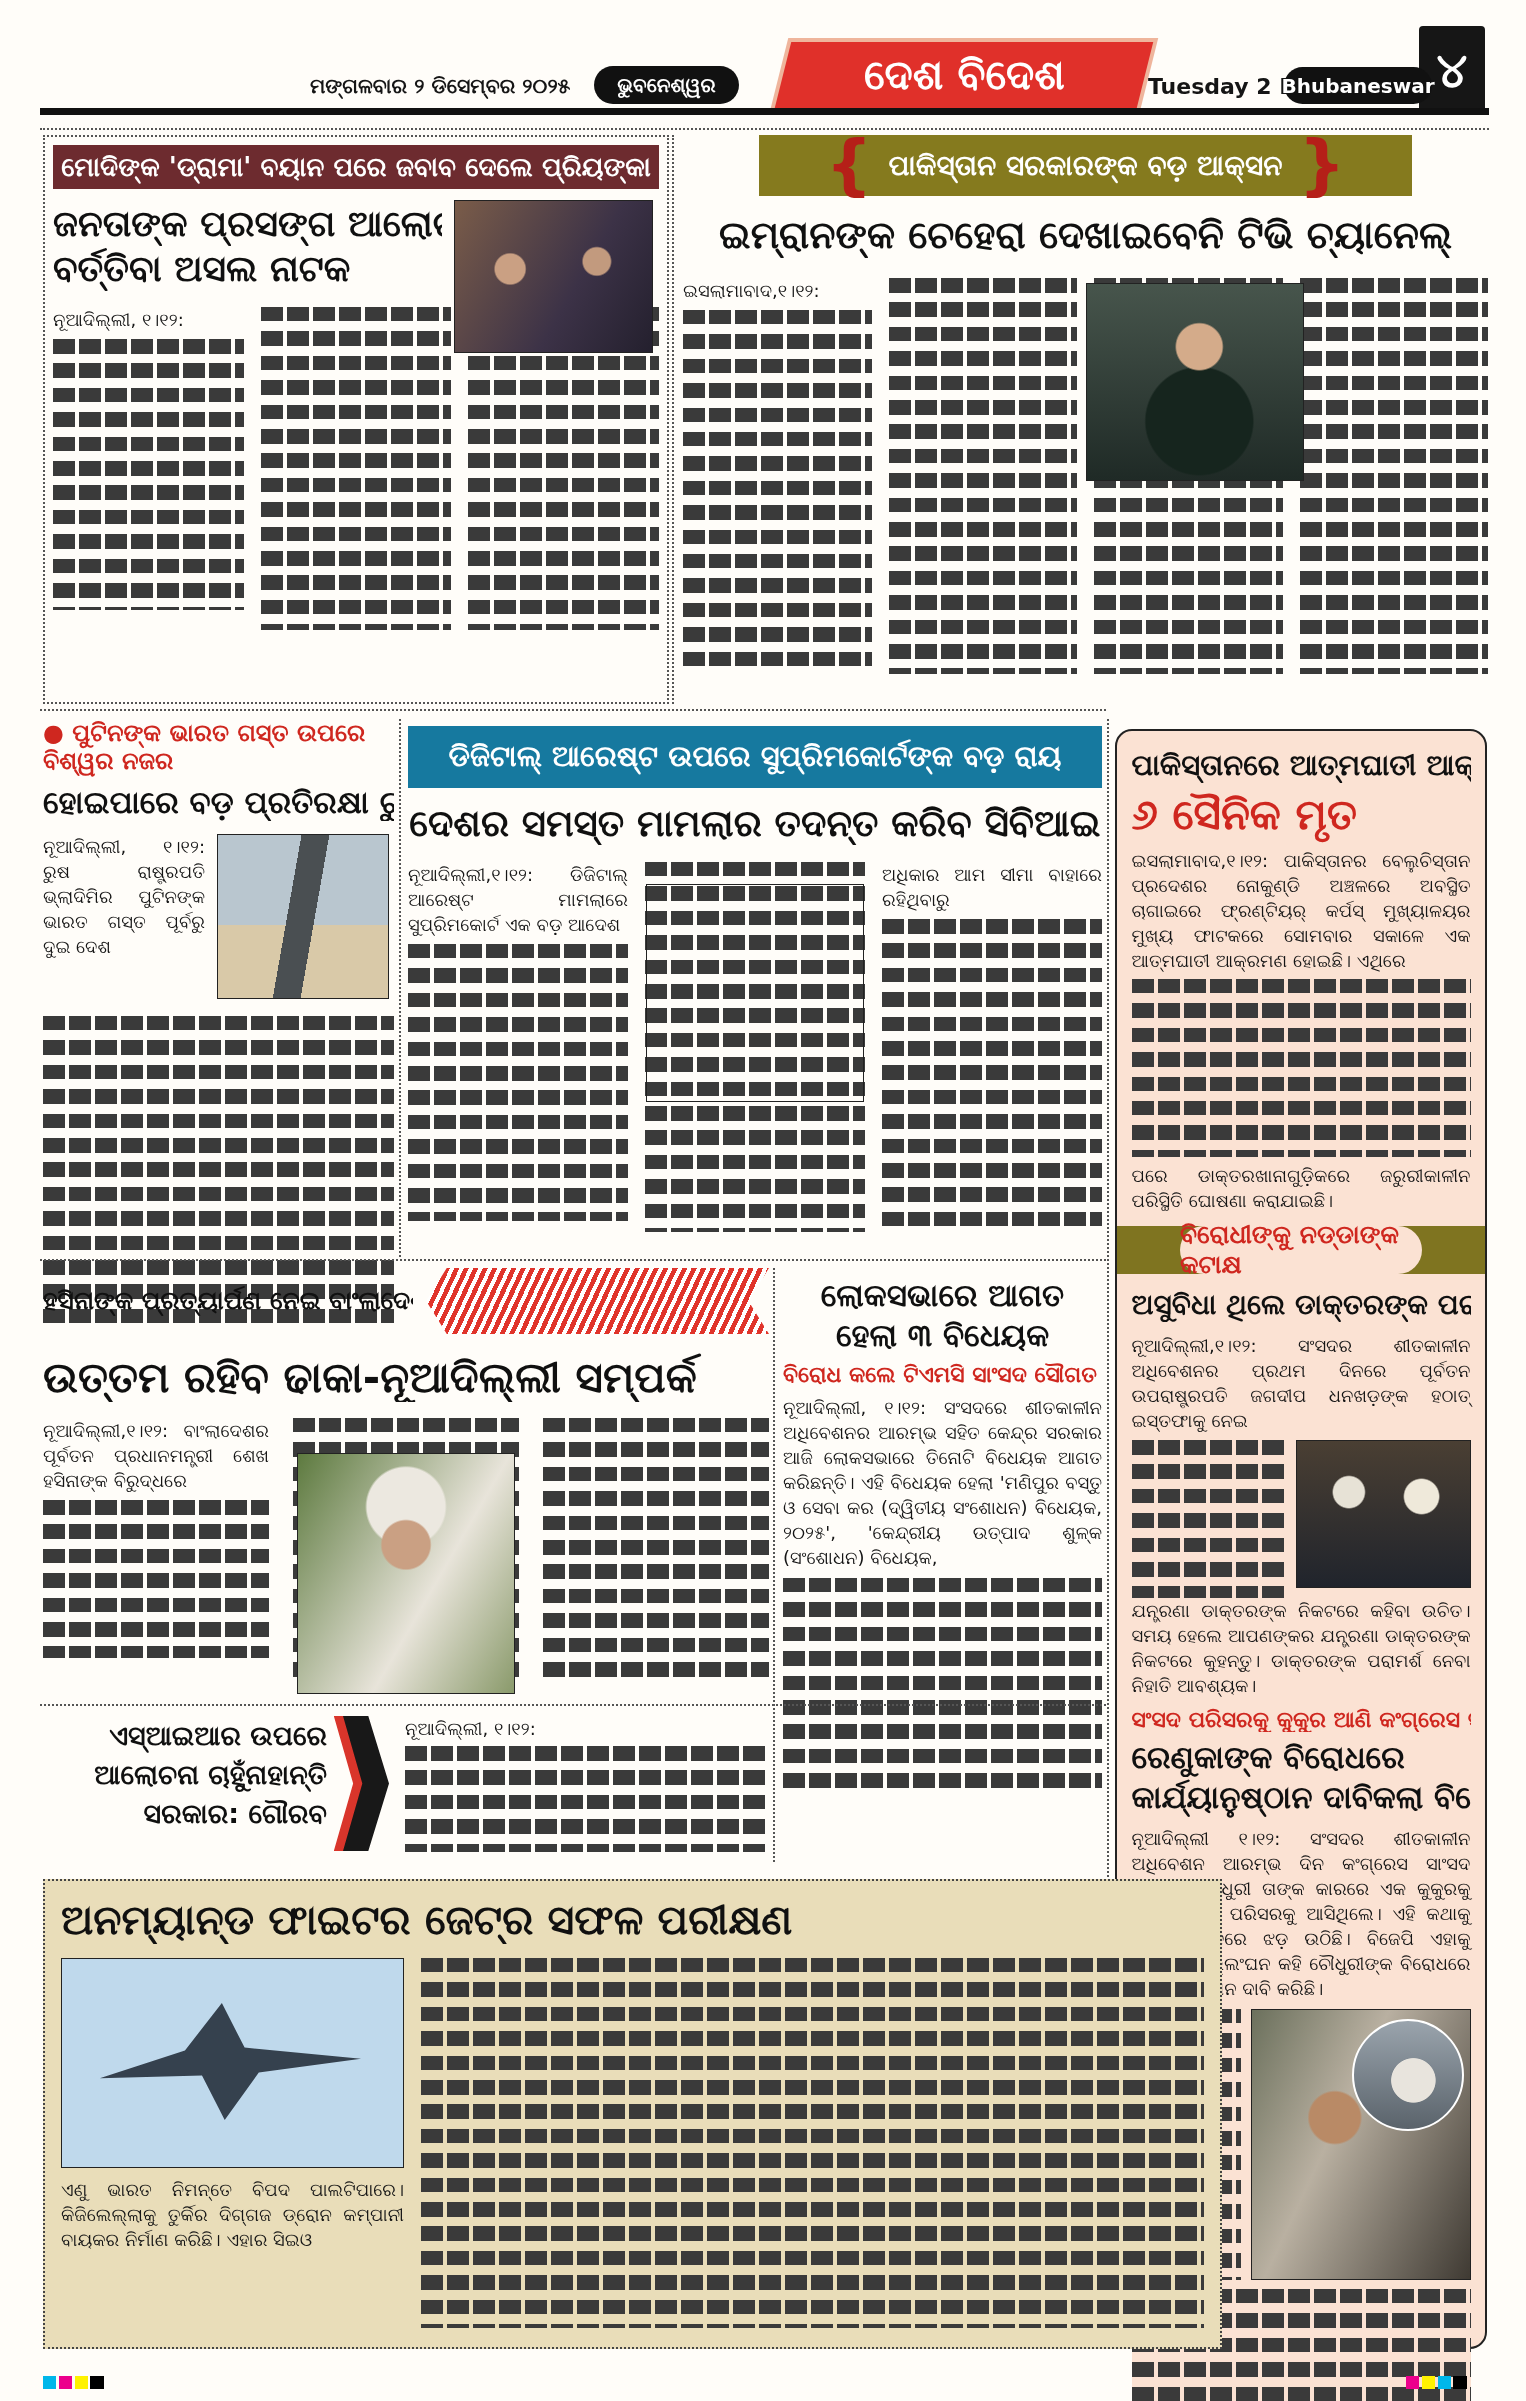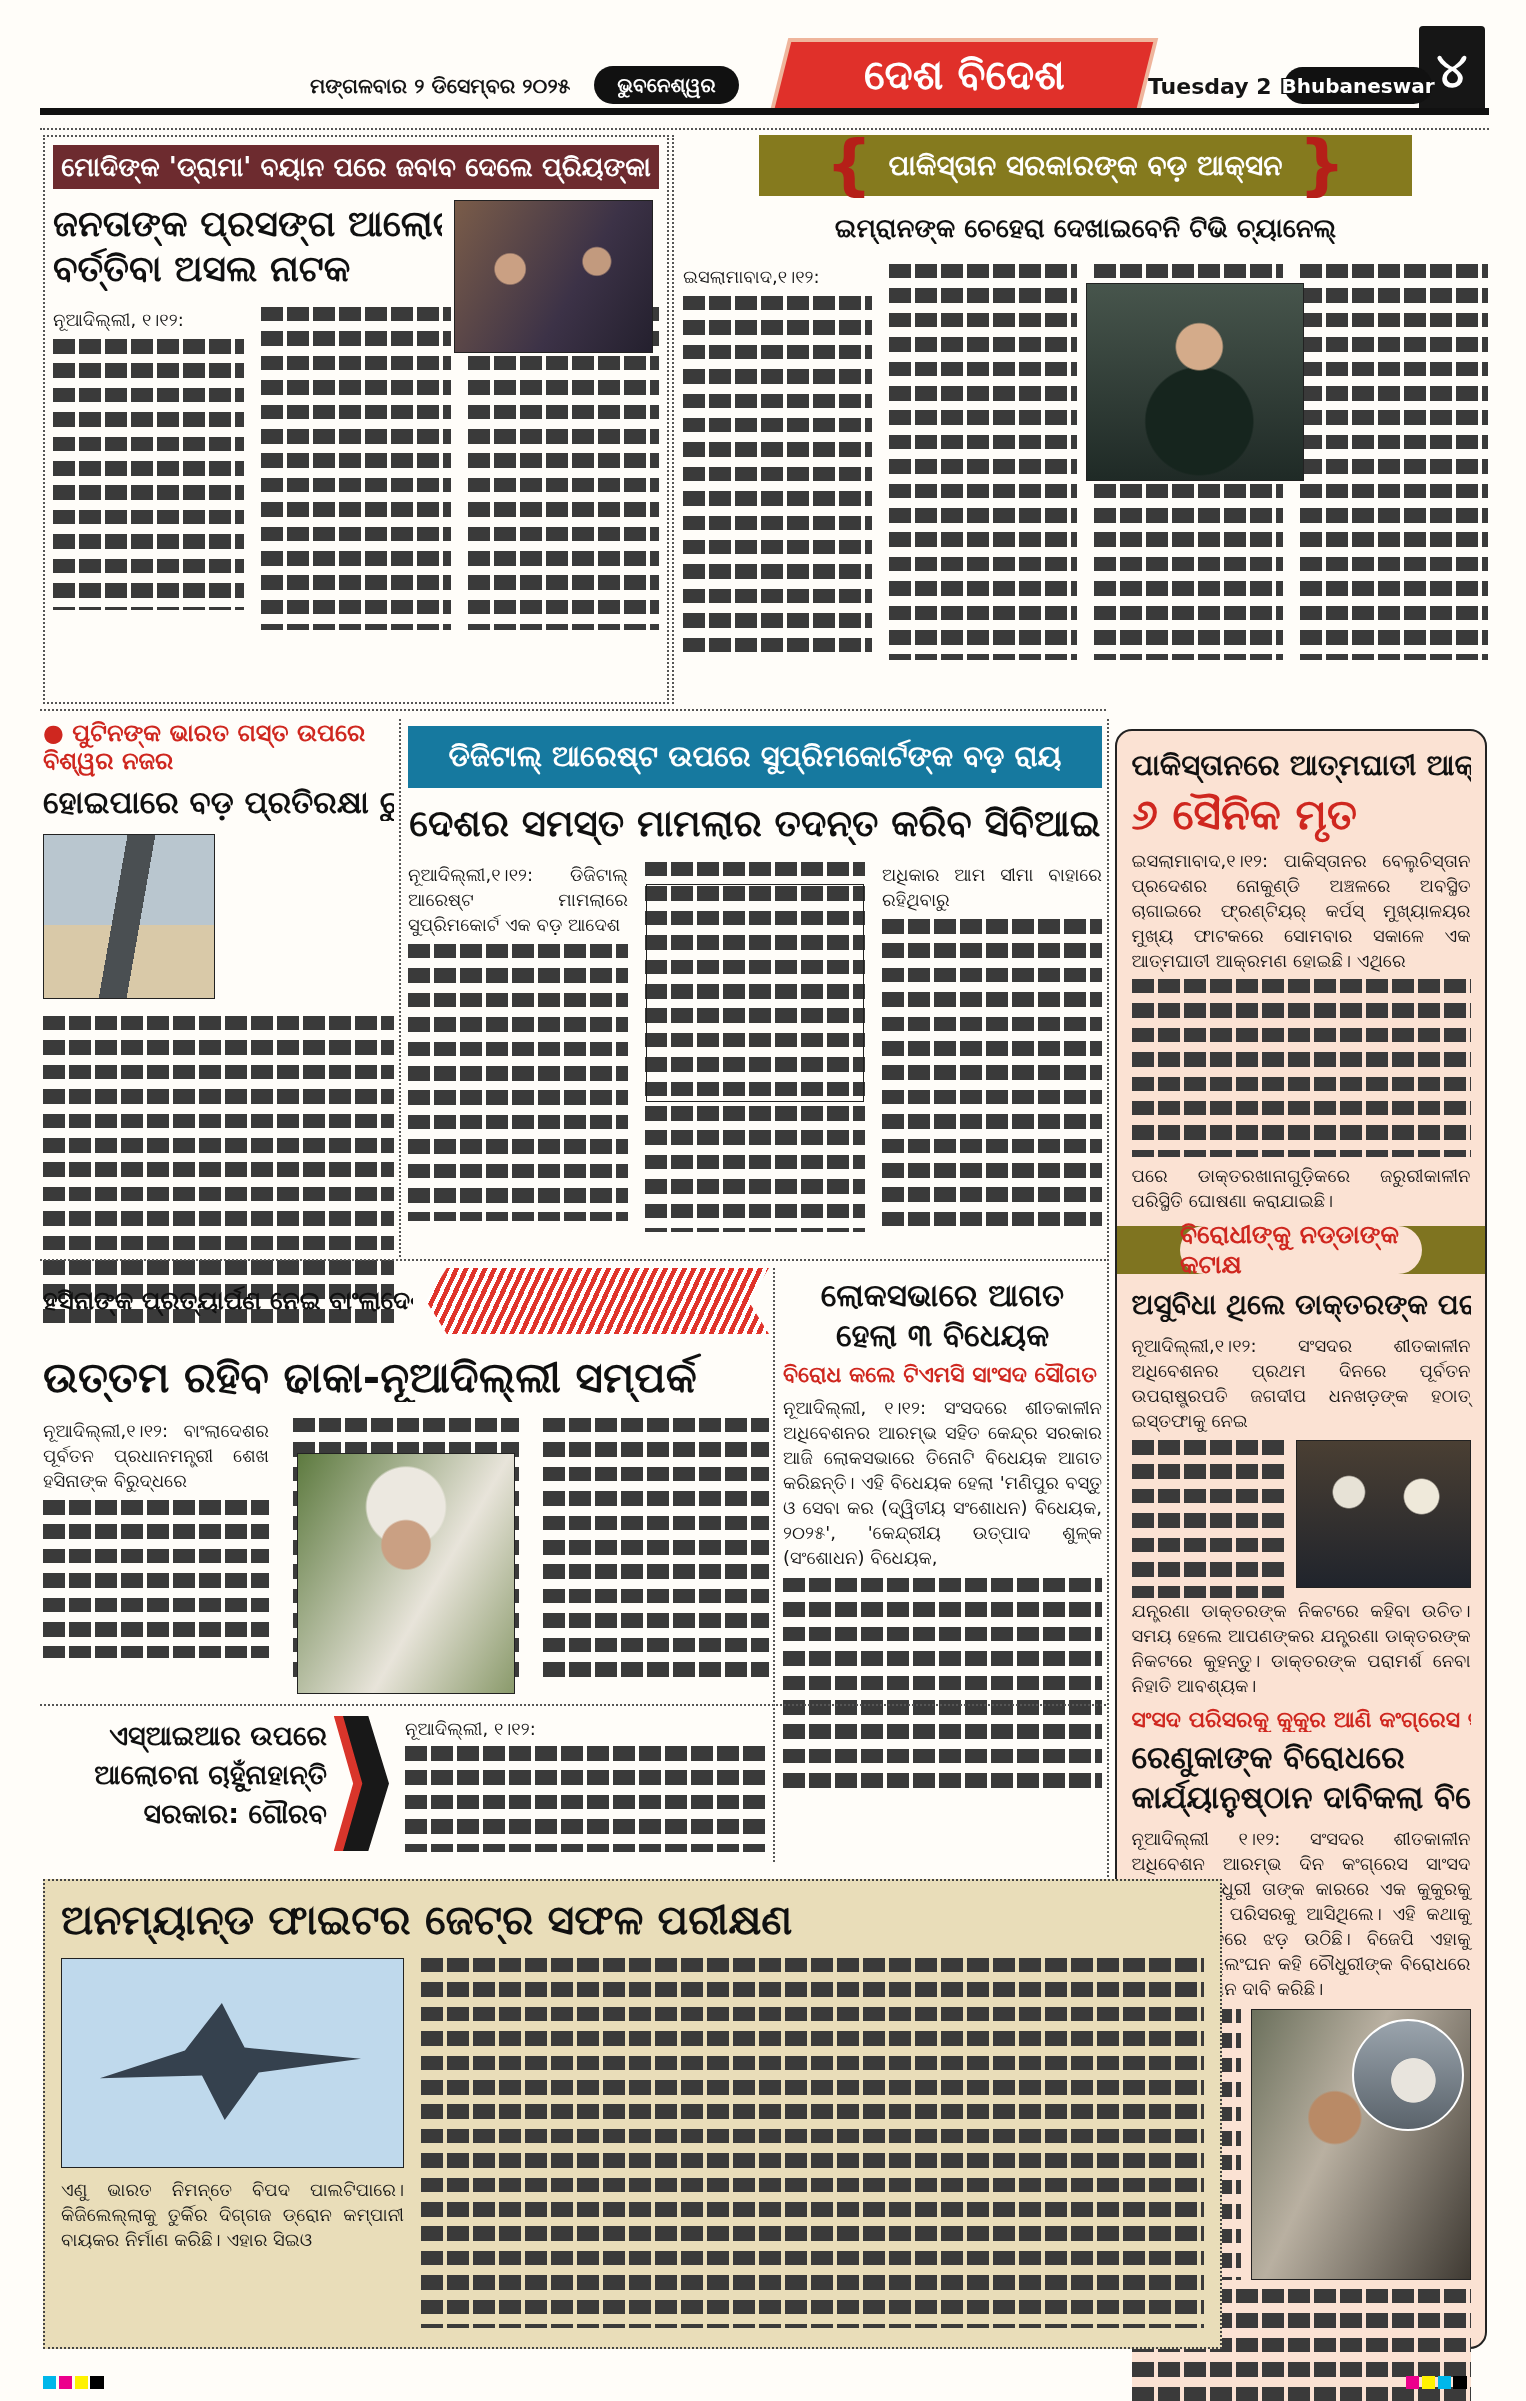--- a/index.html
+++ b/index.html
@@ -100,21 +100,21 @@
   </div>
 
   <div class="abs dot-v" style="left:672px;top:135px;height:569px;"></div>
 
   <div class="abs" style="left:683px;top:135px;width:805px;height:569px;">
     <div class="kicker-olive" style="margin:0 76px;height:61px;font-size:28px;">
       <span class="brace" style="font-size:66px;">{</span>
       <span>ପାକିସ୍ତାନ ସରକାରଙ୍କ ବଡ଼ ଆକ୍ସନ</span>
       <span class="brace" style="font-size:66px;">}</span>
     </div>
-    <div class="hl fit" style="margin-top:17px;font-size:26px;text-align:center;">ଇମ୍ରାନଙ୍କ ଚେହେରା ଦେଖାଇବେନି ଟିଭି ଚ୍ୟାନେଲ୍</div>
+    <div class="hl fit" style="margin-top:17px;font-size:38px;text-align:center;">ଇମ୍ରାନଙ୍କ ଚେହେରା ଦେଖାଇବେନି ଟିଭି ଚ୍ୟାନେଲ୍</div>
     <div class="cols" style="margin-top:20px;height:396px;">
       <div>
         <div class="lead">ଇସଲାମାବାଦ,୧।୧୨:</div>
         <div class="sim" style="height:356px;margin-top:6.6px;"></div>
       </div>
       <div class="sim"></div>
       <div class="sim"></div>
       <div class="sim"></div>
     </div>
     <div class="abs photo" style="left:403px;top:148px;width:218px;height:198px;
@@ -125,20 +125,21 @@
 
   <div class="abs dot-h" style="left:40px;top:709px;width:1066px;"></div>
 
   <div class="abs" style="left:43px;top:719px;width:351px;height:538px;">
     <div class="red-text" style="font-size:24px;font-weight:800;">
       <span>●</span>
       <span>ପୁଟିନଙ୍କ ଭାରତ ଗସ୍ତ ଉପରେ ବିଶ୍ୱର ନଜର</span>
     </div>
     <div class="hl fit" style="margin-top:9.2px;font-size:31px;">ହୋଇପାରେ ବଡ଼ ପ୍ରତିରକ୍ଷା ଚୁକ୍ତି</div>
     <div style="display:flex;gap:12px;margin-top:13.2px;height:172px;">
+      <div class="lead" style="width:162px;">ନୂଆଦିଲ୍ଲୀ, ୧।୧୨: ରୁଷ ରାଷ୍ଟ୍ରପତି ଭ୍ଲାଦିମିର ପୁଟିନଙ୍କ ଭାରତ ଗସ୍ତ ପୂର୍ବରୁ ଦୁଇ ଦେଶ</div>
       <div class="photo" style="width:172px;height:165px;
            background:linear-gradient(100deg,transparent 42%,#4a4f52 42% 56%,transparent 56%),
                       linear-gradient(#b9c6cf 55%,#d9c9a8 55%);"></div>
     </div>
     <div class="sim" style="height:317px;margin-top:9.2px;"></div>
   </div>
 
   <div class="abs dot-v" style="left:399px;top:719px;height:538px;"></div>
 
   <div class="abs" style="left:408px;top:719px;width:694px;height:538px;">

